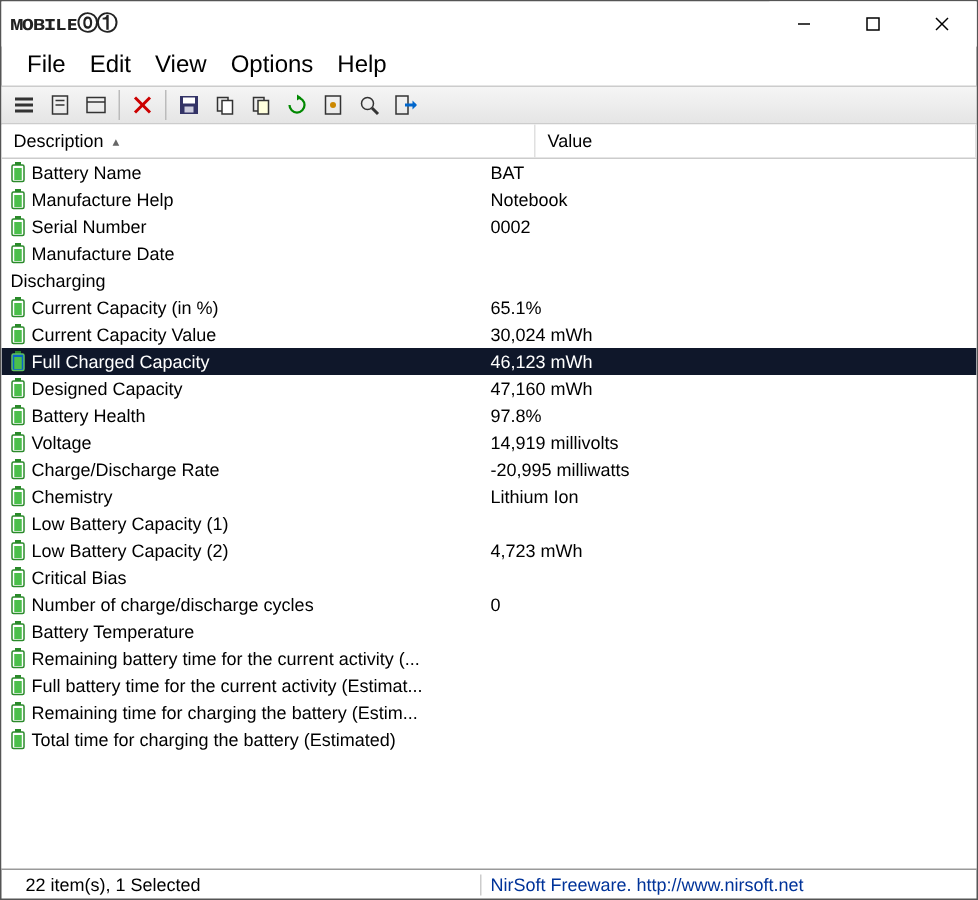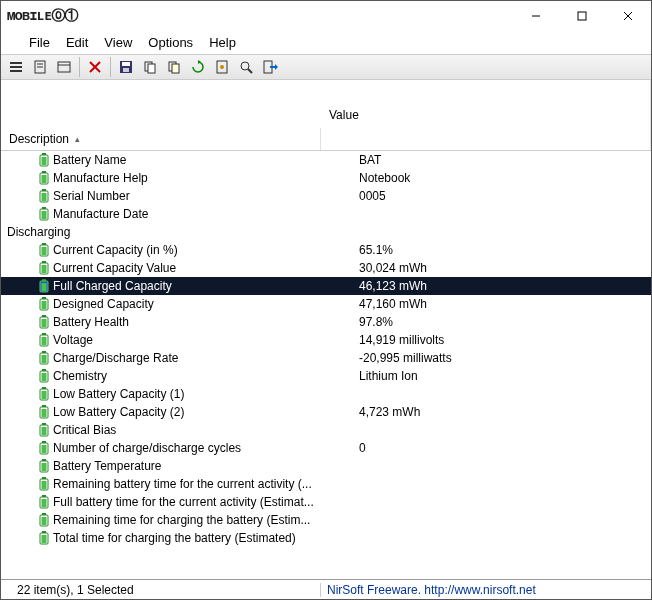--- a/index.html
+++ b/index.html
@@ -4,32 +4,32 @@
 <style>
 * { box-sizing: border-box; margin: 0; padding: 0; }
 body { font-family: "Segoe UI", Tahoma, sans-serif; font-size: 12px; background: #fff; }
 .window { width: 652px; height: 600px; border: 1px solid #555; display: flex; flex-direction: column; background: #fff; }
 .titlebar { height: 30px; display: flex; align-items: center; background: #fff; padding: 0 0 0 6px; text-align: center; }
 .applogo { font-family: "Courier New", monospace; font-weight: bold; font-size: 14px; letter-spacing: -1px; color: #222; }
 .applogo .emoji { font-size: 14px; }
 .winbtns { margin-left: auto; display: flex; }
 .winbtn { width: 46px; height: 30px; display: flex; align-items: center; justify-content: center; background: #fff; }
 .winbtn svg { width: 10px; height: 10px; }
-.menubar { display: flex; padding: 2px 20px; font-size: 13px; }
+.menubar { display: flex; padding: 2px 9px; font-size: 16px; }
 .menubar span { padding: 2px 8px; cursor: default; }
 .toolbar { height: 26px; background: linear-gradient(#f5f5f5,#e5e5e5); border-top: 1px solid #ccc; border-bottom: 1px solid #ccc; display: flex; align-items: center; padding: 0 4px; gap: 2px; }
 .tbtn { width: 22px; height: 22px; display: flex; align-items: center; justify-content: center; border: 1px solid transparent; }
 .headerrow { display: flex; border-bottom: 1px solid #ccc; background: #fff; font-size: 12px; }
 .headerrow .col { padding: 4px 8px; border-right: 1px solid #e0e0e0; display: flex; align-items: center; gap: 6px; }
-.col-desc { width: 320px; margin-top: 48px; }
+.col-desc { width: 356px; }
 .col-val { flex: 1; }
 .sortarrow { font-size: 9px; color: #666; }
 .listarea { flex: 1; overflow: auto; background: #fff; }
 .row { display: flex; align-items: center; height: 18px; font-size: 12px; }
-.row .cell-desc { width: 320px; padding-left: 6px; display: flex; align-items: center; gap: 4px; overflow: hidden; white-space: nowrap; text-overflow: ellipsis; margin-left: 32px; }
+.row .cell-desc { width: 320px; padding-left: 6px; display: flex; align-items: center; gap: 4px; overflow: hidden; white-space: nowrap; text-overflow: ellipsis; }
 .row .cell-val { flex: 1; padding-left: 6px; white-space: nowrap; }
 .row.selected { background: #0f172a; color: #fff; }
 .row.selected .baticon rect.body { fill: #0a64c8; stroke: #60c060; }
 .baticon { width: 10px; height: 14px; flex-shrink: 0; }
 .statusbar { height: 20px; border-top: 1px solid #999; display: flex; align-items: center; font-size: 12px; }
 .statusbar .sleft { width: 320px; padding: 0 16px; border-right: 1px solid #ccc; }
 .statusbar .sright { flex: 1; padding: 0 6px; color: #003399; font-weight: normal; }
 </style>
 </head>
 <body>
@@ -175,21 +175,21 @@
       </div>
       <div class="row">
         <div class="cell-desc">
           <svg class="baticon" viewBox="0 0 10 14">
             <rect x="3" y="0" width="4" height="2" fill="#2a8a2a"></rect>
             <rect class="body" x="1" y="2" width="8" height="11" rx="1" fill="#fff" stroke="#2a8a2a"></rect>
             <rect x="2.5" y="4" width="5" height="8" fill="#4bbf4b"></rect>
           </svg>
           <span>Serial Number</span>
         </div>
-        <div class="cell-val">0005</div>
+        <div class="cell-val">0002</div>
       </div>
       <div class="row">
         <div class="cell-desc">
           <svg class="baticon" viewBox="0 0 10 14">
             <rect x="3" y="0" width="4" height="2" fill="#2a8a2a"></rect>
             <rect class="body" x="1" y="2" width="8" height="11" rx="1" fill="#fff" stroke="#2a8a2a"></rect>
             <rect x="2.5" y="4" width="5" height="8" fill="#4bbf4b"></rect>
           </svg>
           <span>Manufacture Date</span>
         </div>

